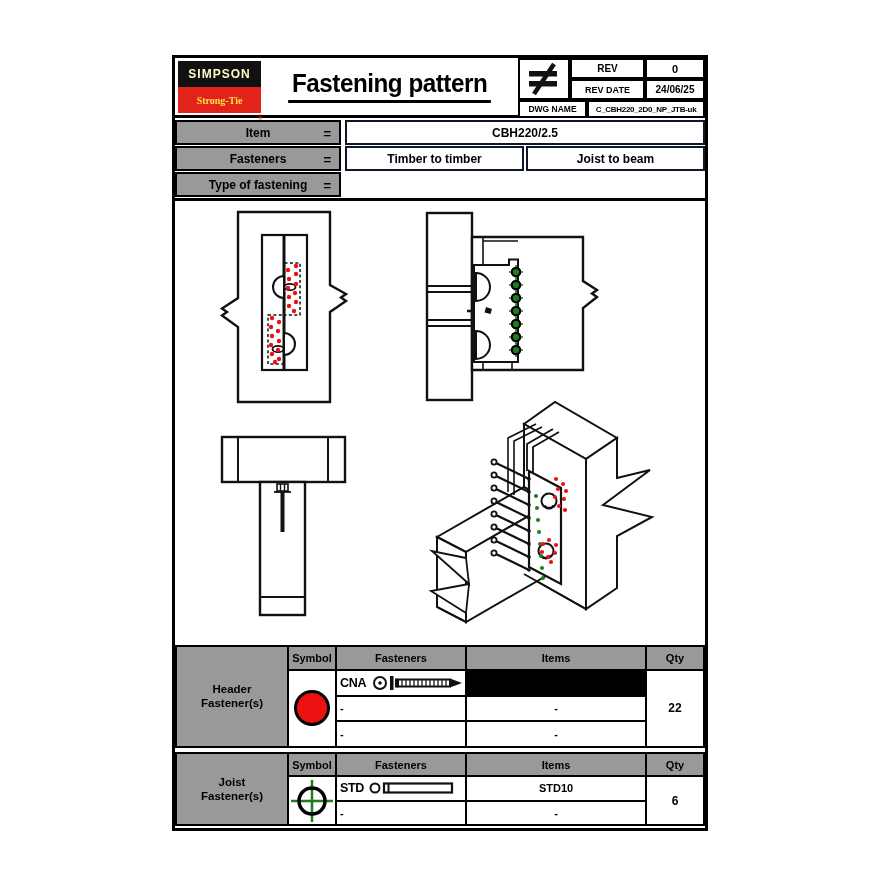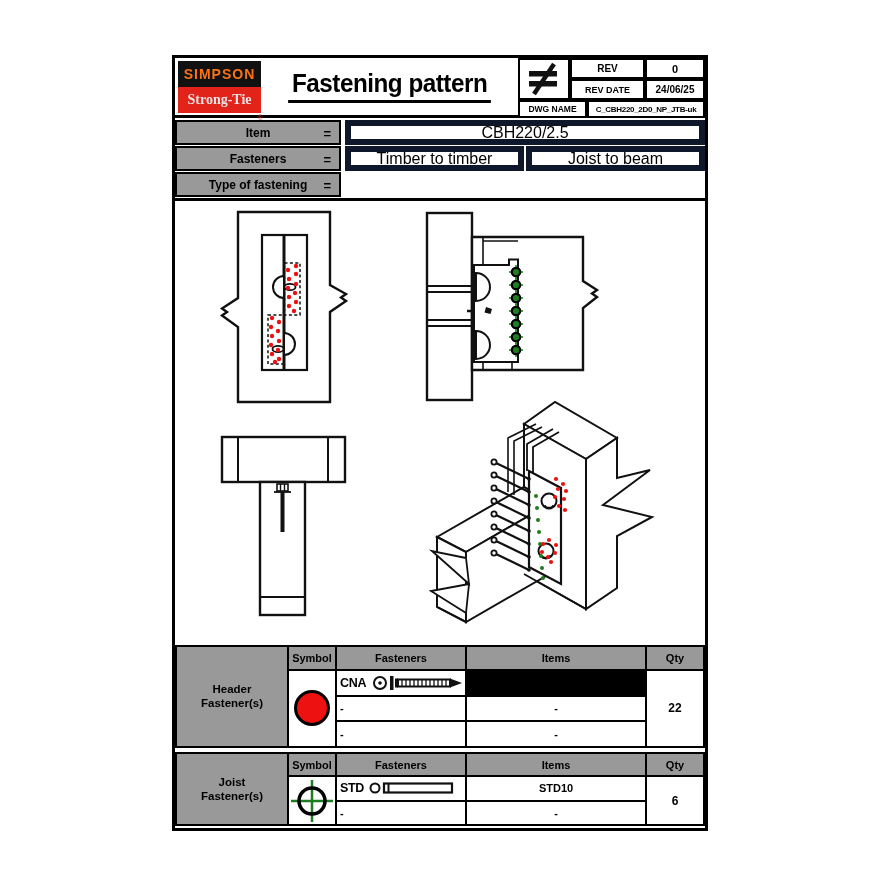--- a/index.html
+++ b/index.html
@@ -4,23 +4,23 @@
 <style>
   * { margin:0; padding:0; box-sizing:border-box; }
   body { background:#fff; font-family:"Liberation Sans", sans-serif; }
   .canvas { position:relative; width:880px; height:880px; background:#fff; overflow:hidden; }
   .frame { position:absolute; left:172px; top:55px; width:536px; height:776px;
            border:3px solid #000; background:#fff; }
 
   
   .title-block { position:absolute; left:0; top:0; width:530px; height:60px; border-bottom:3px solid #000; }
   .logo { position:absolute; left:3px; top:3px; width:83px; height:52px; }
-  .logo-top { height:26px; background:#111; color:#f97316; font-weight:bold; font-size:14px;
+  .logo-top { height:26px; background:#111; color:#fef9c3; font-weight:bold; font-size:12px;
               letter-spacing:1px; display:flex; align-items:center; justify-content:center; }
-  .logo-bot { height:26px; background:#e2231a; color:#e5e5e5; font-weight:bold; font-size:14px;
+  .logo-bot { height:26px; background:#e2231a; color:#fde047; font-weight:bold; font-size:10px;
               font-family:"Liberation Serif", serif; display:flex; align-items:center; justify-content:center; }
   .logo-reg { position:absolute; right:-2px; bottom:-8px; font-size:7px; color:#c0392b; }
   .sheet-title-wrap { position:absolute; left:90px; top:0; width:250px; height:56px;
                       display:flex; align-items:center; justify-content:center; }
   .sheet-title { font-size:25px; font-weight:bold; border-bottom:3px solid #000;
                  padding:0 4px 2px 4px; letter-spacing:-0.5px; transform:scaleX(0.97); white-space:nowrap; }
   .proj-box { position:absolute; left:343px; top:0; width:52px; height:42px; border:2px solid #000;
               display:flex; align-items:center; justify-content:center; }
   .tb-cell { position:absolute; border:2px solid #000; display:flex; align-items:center;
              justify-content:center; font-weight:bold; background:#fff; }
@@ -30,22 +30,22 @@
   .revd-v  { left:470px; top:21px; width:60px; height:21px; font-size:10px; }
   .dwg-l   { left:343px; top:42px; width:69px; height:18px; font-size:8.5px; }
   .dwg-v   { left:412px; top:42px; width:118px; height:18px; font-size:8px; letter-spacing:-0.3px; }
 
   
   .info-row { position:absolute; left:0; width:530px; height:25px; display:flex; gap:4px; }
   .info-label { width:166px; background:#999; border:2px solid #000; position:relative;
                 display:flex; align-items:center; justify-content:center; font-weight:bold; font-size:12px; }
   .info-eq { position:absolute; right:8px; top:50%; transform:translateY(-50%); font-weight:bold; font-size:13px; }
   .info-vals { flex:1; display:flex; gap:2px; }
-  .info-val { flex:1; background:#fff; border:6px solid #0f172a; display:flex; align-items:center;
-              justify-content:center; font-weight:normal; font-size:16px; }
+  .info-val { flex:1; background:#fff; border:2px solid #0f172a; display:flex; align-items:center;
+              justify-content:center; font-weight:bold; font-size:12px; }
 
   
   .draw-area { position:absolute; left:0; top:140px; width:530px; height:447px;
                border-top:3px solid #000; background:#fff; }
   .draw-area svg { display:block; }
 
   
   .ftable { position:absolute; left:0; width:530px; display:grid; background:#000;
             gap:2px; border:2px solid #000; }
   .ft-header { grid-template-columns:110px 46px 128px 178px 1fr; grid-template-rows:22px 1fr 1fr 1fr; top:587px; height:103px; }

